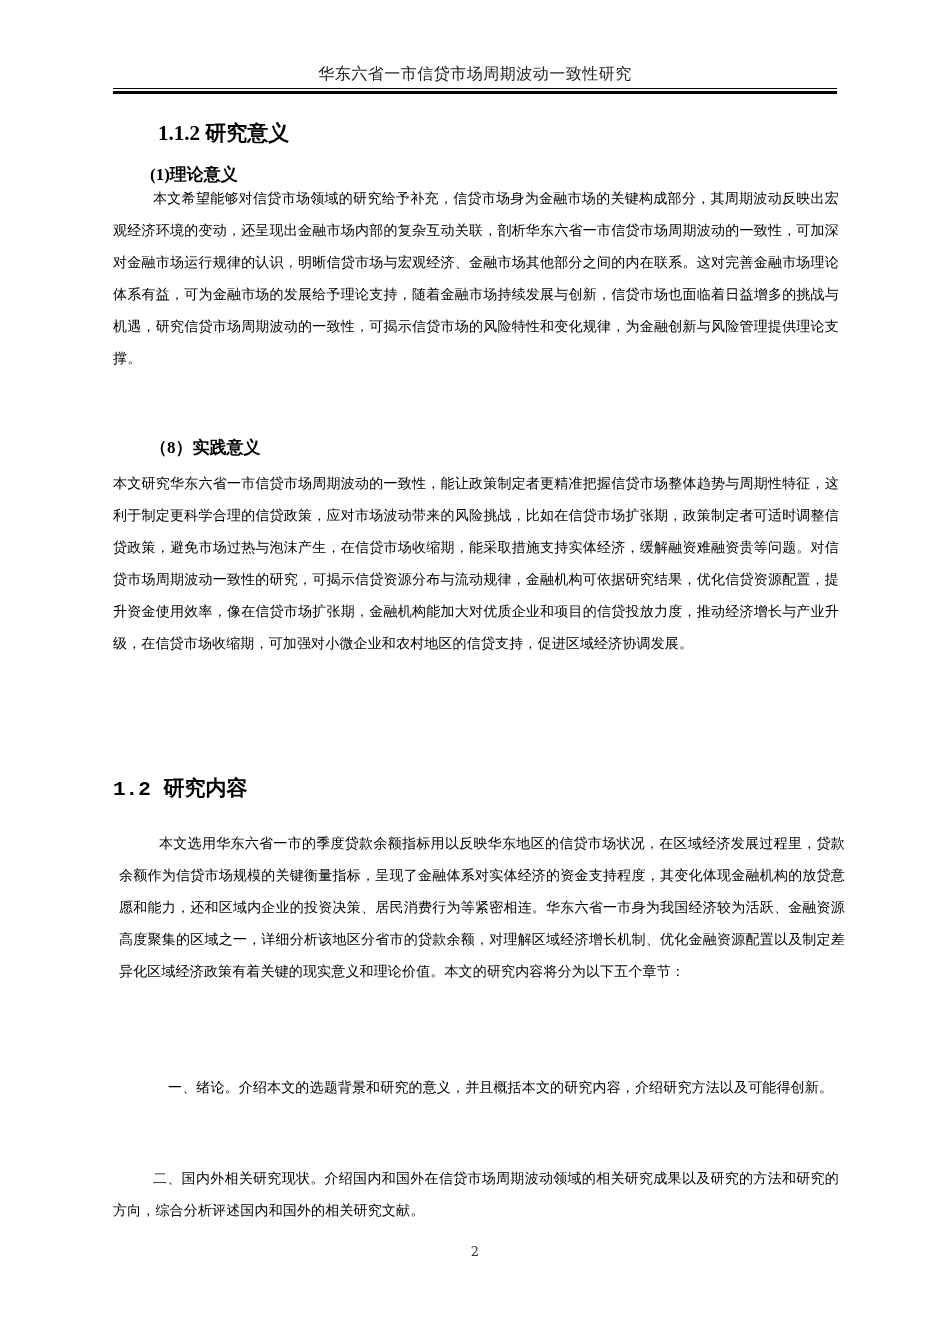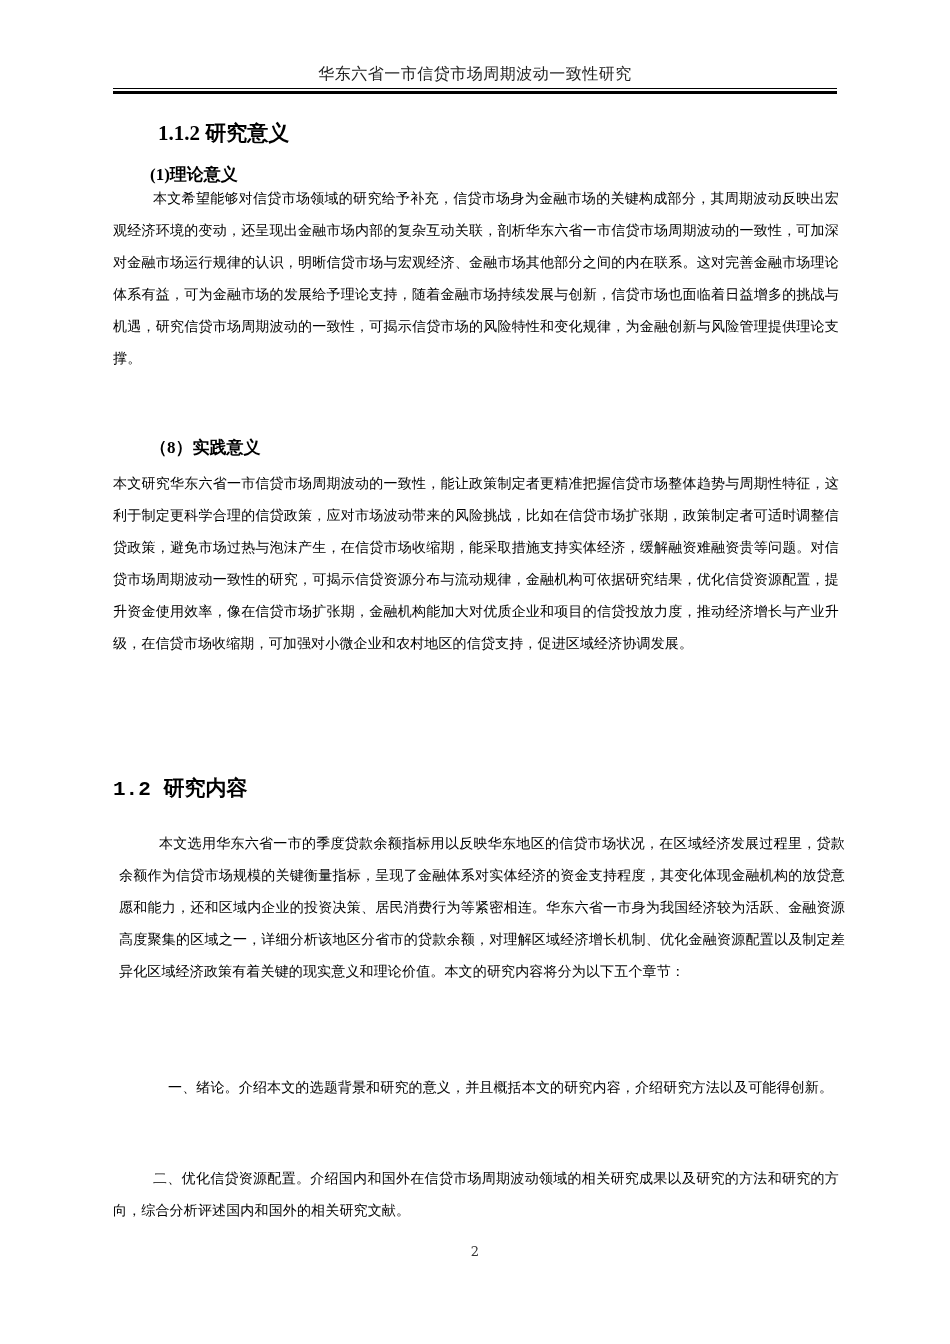--- a/index.html
+++ b/index.html
@@ -39,16 +39,16 @@
   <div class="h4" style="left:150px; top:435px;">（8）实践意义</div>
 
   <p class="body-text" style="top:467px; margin:0;">本文研究华东六省一市信贷市场周期波动的一致性，能让政策制定者更精准把握信贷市场整体趋势与周期性特征，这利于制定更科学合理的信贷政策，应对市场波动带来的风险挑战，比如在信贷市场扩张期，政策制定者可适时调整信贷政策，避免市场过热与泡沫产生，在信贷市场收缩期，能采取措施支持实体经济，缓解融资难融资贵等问题。对信贷市场周期波动一致性的研究，可揭示信贷资源分布与流动规律，金融机构可依据研究结果，优化信贷资源配置，提升资金使用效率，像在信贷市场扩张期，金融机构能加大对优质企业和项目的信贷投放力度，推动经济增长与产业升级，在信贷市场收缩期，可加强对小微企业和农村地区的信贷支持，促进区域经济协调发展。</p>
 
   <div class="h2">1.2 研究内容</div>
 
   <p class="body-text indent" style="top:821px; margin:6px;">本文选用华东六省一市的季度贷款余额指标用以反映华东地区的信贷市场状况，在区域经济发展过程里，贷款余额作为信贷市场规模的关键衡量指标，呈现了金融体系对实体经济的资金支持程度，其变化体现金融机构的放贷意愿和能力，还和区域内企业的投资决策、居民消费行为等紧密相连。华东六省一市身为我国经济较为活跃、金融资源高度聚集的区域之一，详细分析该地区分省市的贷款余额，对理解区域经济增长机制、优化金融资源配置以及制定差异化区域经济政策有着关键的现实意义和理论价值。本文的研究内容将分为以下五个章节：</p>
 
   <p class="body-text indent" style="top:1056px; margin:15px;">一、绪论。介绍本文的选题背景和研究的意义，并且概括本文的研究内容，介绍研究方法以及可能得创新。</p>
 
-  <p class="body-text indent" style="top:1162px; margin:0;">二、优化信贷资源配置。介绍国内和国外在信贷市场周期波动领域的相关研究成果以及研究的方法和研究的方向，综合分析评述国内和国外的相关研究文献。</p>
+  <p class="body-text indent" style="top:1162px; margin:0;">二、国内外相关研究现状。介绍国内和国外在信贷市场周期波动领域的相关研究成果以及研究的方法和研究的方向，综合分析评述国内和国外的相关研究文献。</p>
 
   <div class="page-number">2</div>
 </div>
 
 </body></html>

